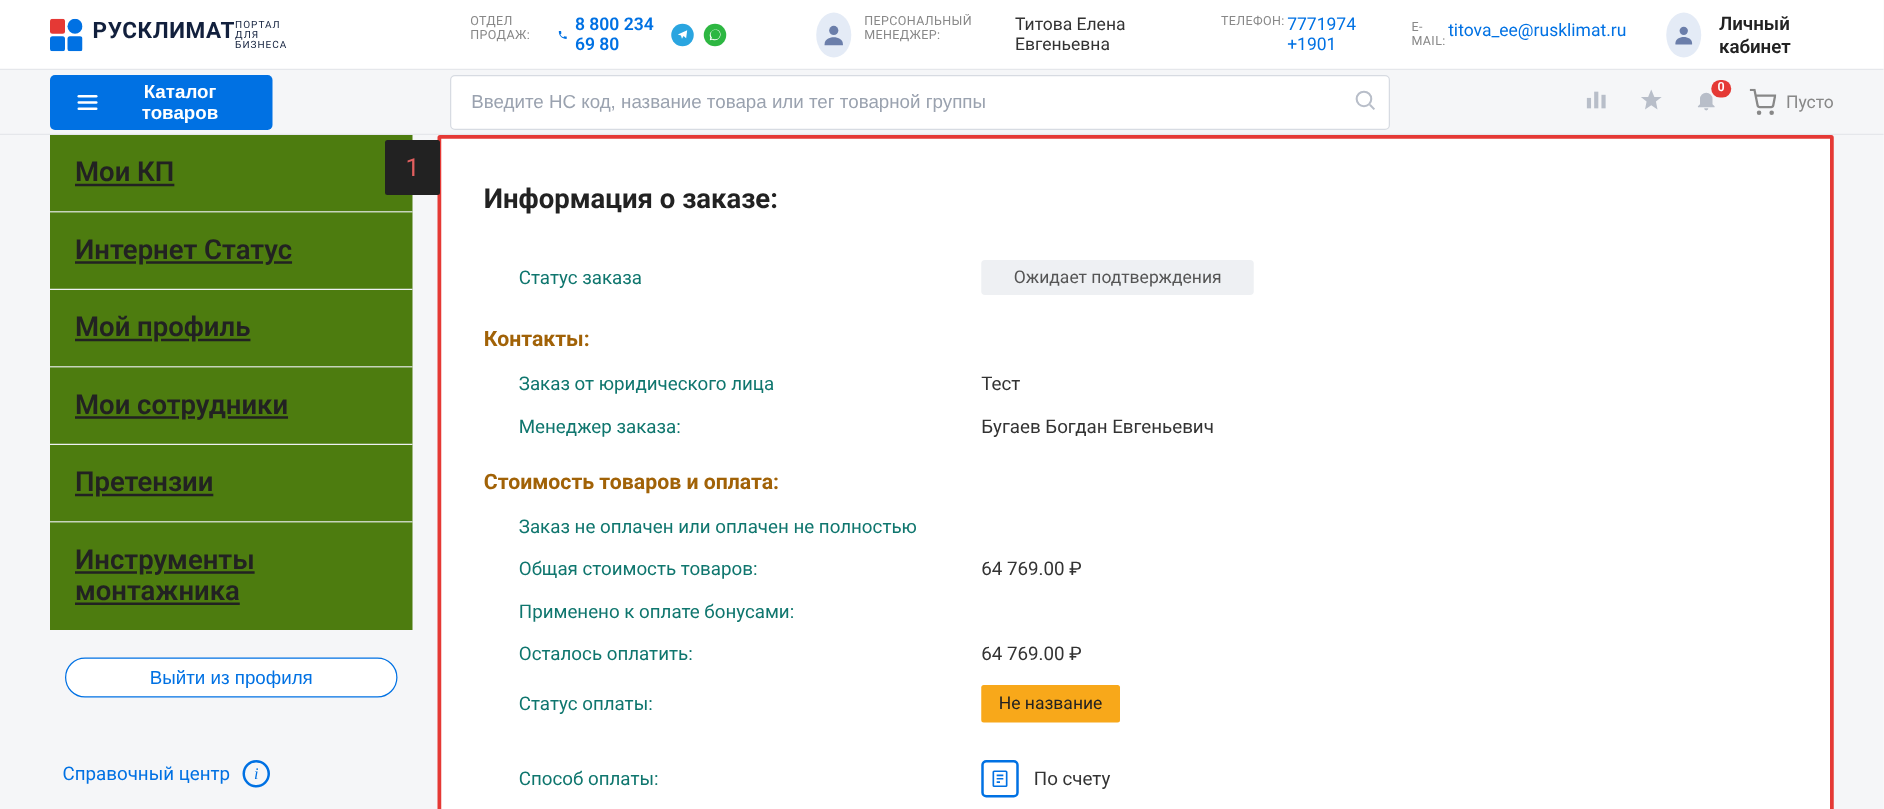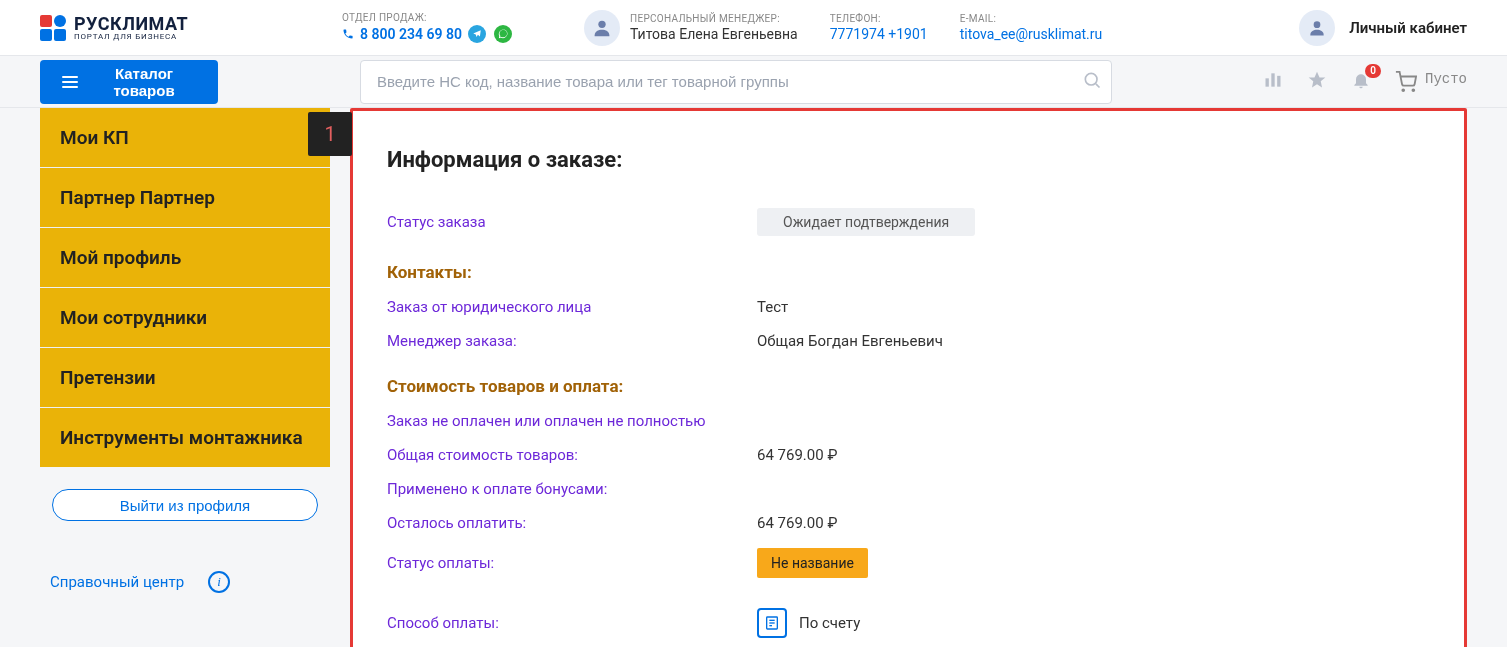--- a/index.html
+++ b/index.html
@@ -15,27 +15,27 @@
     background: #fff;
     border-bottom: 1px solid #e5e7eb;
     height: 56px;
     display: flex;
     align-items: center;
     padding: 0 40px;
     gap: 32px;
   }
   .logo { display: flex; align-items: center; gap: 8px; }
   .logo-mark { display: flex; }
-  .logo-text { display: flex; flex-direction: column; line-height: 1; }
+  .logo-text { display: flex; flex-direction: row; line-height: 1; }
   .logo-title { font-size: 18px; font-weight: 700; color: #12203d; letter-spacing: .5px; }
   .logo-sub { font-size: 8px; color: #12203d; letter-spacing: .8px; }
 
   .spacer-small { width: 90px; }
 
-  .top-block { display: flex; flex-direction: column; gap: 2px; }
+  .top-block { display: flex; flex-direction: row; gap: 2px; }
   .top-label { font-size: 10px; color: #888; text-transform: uppercase; letter-spacing: .3px; }
   .top-value { font-size: 14px; color: #333; }
   .top-value.link { color: #0071e3; }
   .top-value.phone { color: #0071e3; font-weight: 600; display: inline-flex; align-items: center; gap: 6px; justify-content: center; }
 
   .manager-block { display: flex; align-items: center; gap: 10px; }
   .mgr-avatar {
     width: 36px; height: 36px; border-radius: 50%;
     background: #e4ebf6; display: flex; align-items: center; justify-content: center;
   }
@@ -92,69 +92,70 @@
     margin-left: auto; display: flex; align-items: center; gap: 24px;
     color: #b8bec9;
   }
   .util-icon { position: relative; cursor: pointer; }
   .badge-count {
     position: absolute; top: -6px; right: -10px;
     background: #e53935; color: #fff; font-size: 10px;
     padding: 0 5px; border-radius: 8px; line-height: 14px;
     font-weight: 600;
   }
-  .cart-block { display: flex; gap: 8px; color: #888; font-size: 14px; font-family: Liberation Mono, monospace; }
+  .cart-block { display: flex; align-items: center; gap: 8px; color: #888; font-size: 14px; }
 
   
   .layout {
     display: flex; align-items: flex-start; padding: 0 40px 20px;
     gap: 20px; position: relative;
   }
   .sidebar { width: 290px; flex: 0 0 290px; position: relative; }
   .step-marker {
     position: absolute; right: -22px; top: 4px; width: 44px; height: 44px;
     background: #222; color: #e25f5f; font-size: 20px; font-weight: 400;
     display: flex; align-items: center; justify-content: center;
     z-index: 5; border-radius: 2px;
   }
   .side-item {
-    background: #eab308; padding: 18px 20px; font-size: 19px;
+    background: #4d7c0f; padding: 18px 20px; font-size: 22px;
     color: #222; border-bottom: 1px solid #eef0f3; cursor: pointer;
     font-weight: 600;
+    text-decoration: underline;
   }
   .side-item:last-of-type { border-bottom: none; }
   .logout-btn {
     margin: 22px 12px 0; display: block; width: calc(100% - 24px);
     border: 1px solid #0071e3; color: #0071e3; background: #fff;
     border-radius: 22px; height: 32px; font-size: 15px; cursor: pointer;
     font-weight: 500;
   }
   .help-link {
-    margin-top: 50px; display: inline-flex; align-items: center; gap: 24px;
+    margin-top: 50px; display: inline-flex; align-items: center; gap: 10px;
     color: #0071e3; font-size: 15px; cursor: pointer;
     margin-left: 10px;
   }
   .help-link .info-circle {
     width: 22px; height: 22px; border: 2px solid #0071e3; border-radius: 50%;
     display: inline-flex; align-items: center; justify-content: center;
     font-style: italic; font-family: Georgia, serif; font-size: 13px;
   }
 
   
   .main {
     flex: 1; background: #fff; border: 3px solid #e53935;
     border-radius: 2px; padding: 36px 34px 40px;
     min-height: 510px;
   }
   .main h2 { font-size: 22px; font-weight: 700; color: #222; margin-bottom: 28px; }
   .row {
     display: flex; align-items: center; padding: 8px 0;
     font-size: 15px;
   }
-  .row .label { flex: 0 0 370px; color: #6d28d9; }
+  .row .label { flex: 0 0 370px; color: #0f766e; margin-left: 28px; }
   .row .value { color: #333; display: flex; align-items: center; gap: 12px; }
   .section-head { font-weight: 700; font-size: 17px; color: #a16207; padding-top: 18px; padding-bottom: 8px; }
 
   .chip {
     background: #eef0f3; color: #555; padding: 6px 26px;
     border-radius: 3px; font-size: 14px; display: inline-block;
   }
   .chip-warn {
     background: #f8a81a; color: #222; padding: 7px 14px;
     border-radius: 2px; font-size: 14px; display: inline-block;
@@ -291,21 +292,21 @@
         </svg>
       <span>Пусто</span>
     </span>
   </div>
 </div>
 
 <div class="layout">
   <div class="sidebar">
     <div class="step-marker">1</div>
     <div class="side-item"><span>Мои КП</span></div>
-    <div class="side-item"><span>Партнер Партнер</span></div>
+    <div class="side-item"><span>Интернет Статус</span></div>
     <div class="side-item"><span>Мой профиль</span></div>
     <div class="side-item"><span>Мои сотрудники</span></div>
     <div class="side-item"><span>Претензии</span></div>
     <div class="side-item"><span>Инструменты монтажника</span></div>
 
     <button class="logout-btn">Выйти из профиля</button>
 
     <a class="help-link">
       <span>Справочный центр</span>
       <span class="info-circle">i</span>
@@ -323,21 +324,21 @@
     </div>
 
     <div class="section-head">Контакты:</div>
 
     <div class="row">
       <span class="label">Заказ от юридического лица</span>
       <span class="value">Тест</span>
     </div>
     <div class="row">
       <span class="label">Менеджер заказа:</span>
-      <span class="value">Общая Богдан Евгеньевич</span>
+      <span class="value">Бугаев Богдан Евгеньевич</span>
     </div>
 
     <div class="section-head">Стоимость товаров и оплата:</div>
 
     <div class="row">
       <span class="label" style="flex:0 0 auto">Заказ не оплачен или оплачен не полностью</span>
     </div>
     <div class="row">
       <span class="label">Общая стоимость товаров:</span>
       <span class="value">64 769.00 ₽</span>

